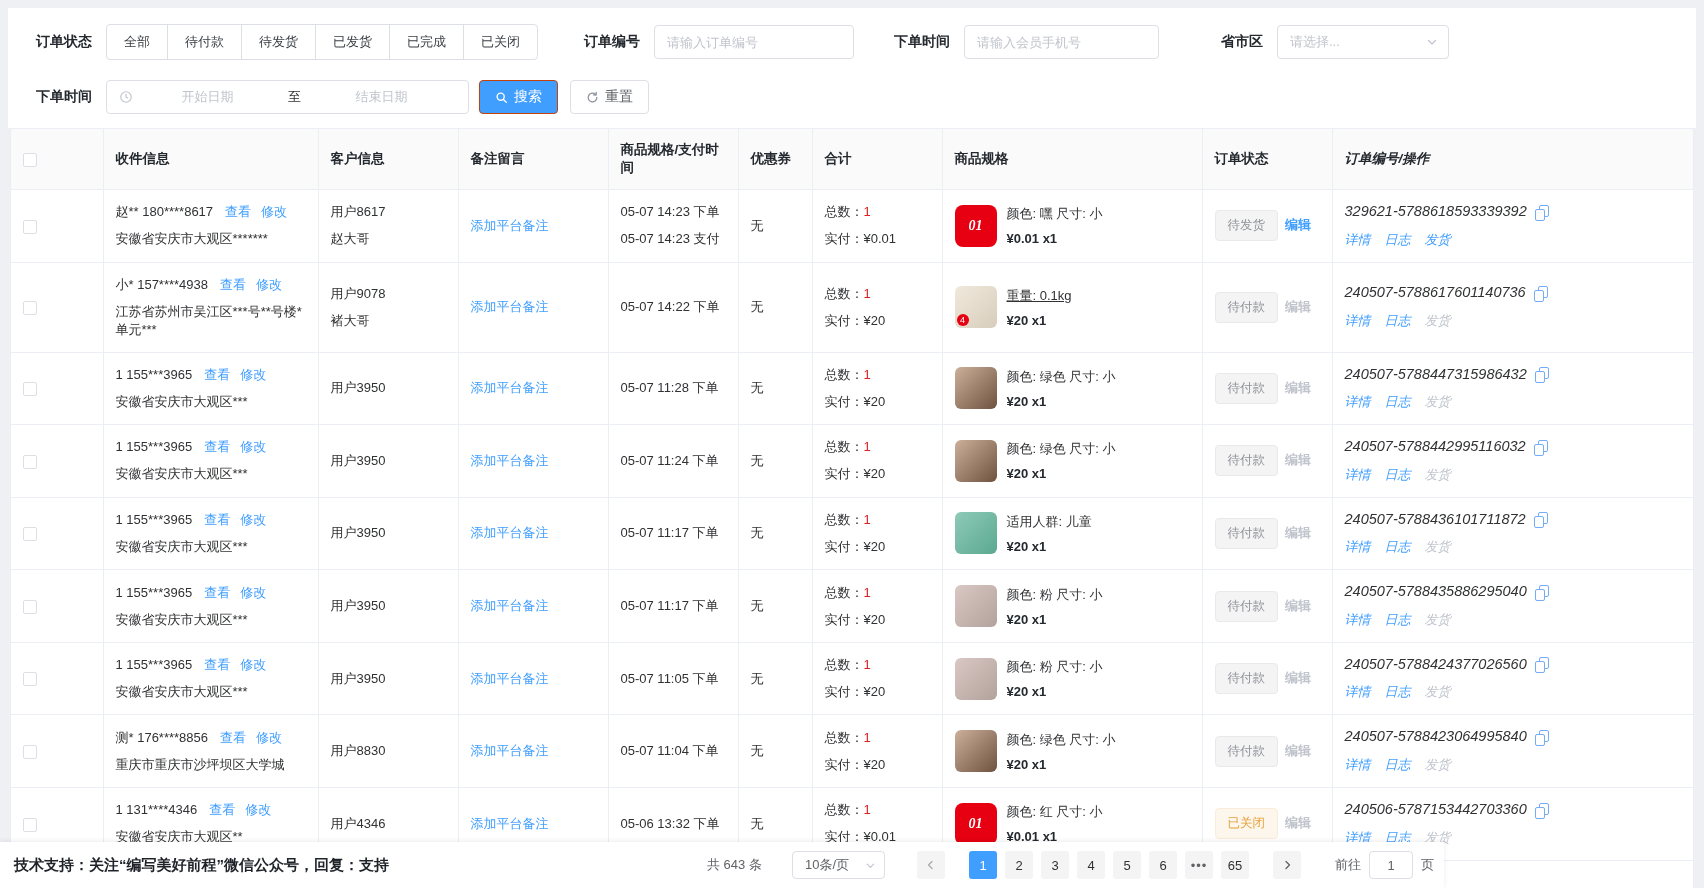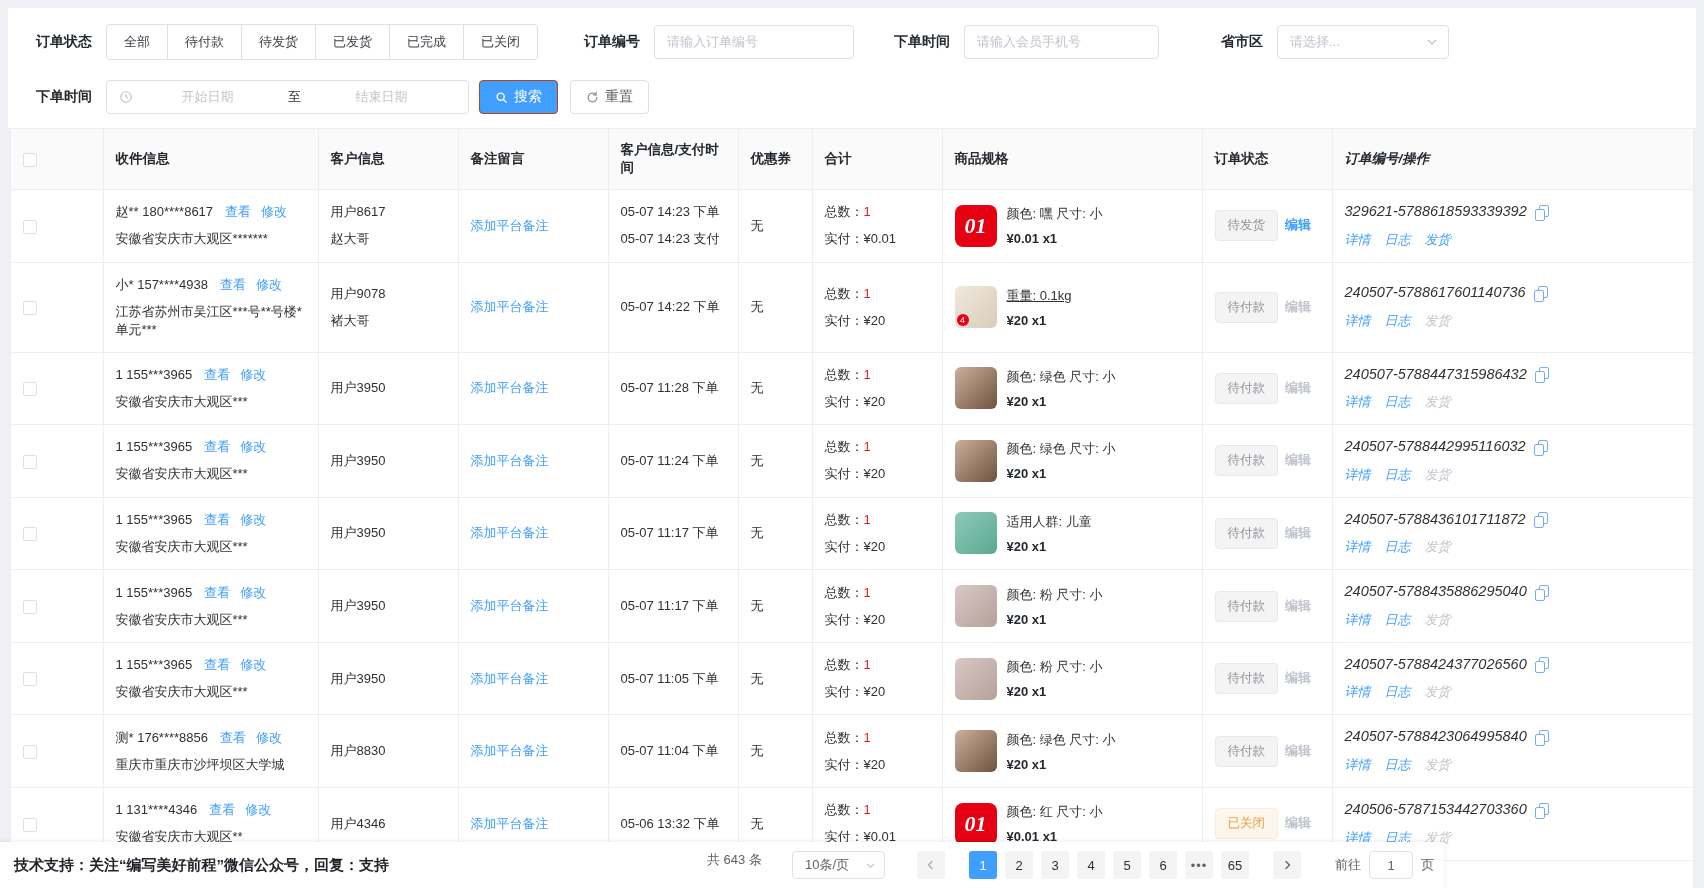--- a/index.html
+++ b/index.html
@@ -19,21 +19,21 @@
   .btn-group { display:inline-flex;align-items:flex-end; }
   .btn-group .tab-btn {
     background:#fff; border:1px solid #dcdfe6; color:#3a3f45; font-size:13px;
     height:36px; padding:0 17px; margin-left:-1px; cursor:pointer;
     font-family:inherit;
   }
   .btn-group .tab-btn:first-child { border-radius:4px 0 0 4px; margin-left:0; }
   .btn-group .tab-btn:last-child { border-radius:0 4px 4px 0; }
   .text-input {
     height:34px; border:1px solid #dcdfe6; border-radius:4px; padding:0 12px;
-    font-size:13px; color:#0c4a6e; outline:none; font-family:Liberation Mono, monospace; background:#fff;
+    font-size:13px; color:#0c4a6e; outline:none; font-family:Liberation Sans, sans-serif; background:#fff;
   }
   .text-input::placeholder { color:#c0c4cc; }
   .select-box {
     height:34px; border:1px solid #dcdfe6; border-radius:4px; background:#fff;
     display:flex; align-items:center; justify-content:space-between;
     padding:0 10px 0 12px; color:#c0c4cc; cursor:pointer;
   }
   .chev { color:#c0c4cc; display:inline-flex; }
   .date-range {
     width:363px; height:34px; border:1px solid #dcdfe6; border-radius:4px; background:#fff;
@@ -60,21 +60,21 @@
   .link-disabled { color:#c0c4cc; }
   .checkbox { display:inline-block; width:14px; height:14px; border:1px solid #dcdfe6;
               border-radius:2px; background:#fff; cursor:pointer; vertical-align:middle; }
   .recipient-text { margin-right:12px; }
   .red { color:#e02020; }
   .total-line + .total-line { margin-top:9px; }
   .spec-wrap { display:flex; align-items:center; gap:10px; }
   .product-img { width:42px; height:42px; border-radius:6px; flex:none; position:relative;
                  background:#ddd; overflow:hidden; }
   .img-badge { display:flex; align-items:center; justify-content:center; color:#fff;
-               font-weight:bold; font-style:italic; font-size:22px; border-radius:8px;
+               font-weight:bold; font-style:italic; font-size:14px; border-radius:8px;
                font-family:"Liberation Serif","DejaVu Serif",serif; }
   .corner-badge { position:absolute; left:2px; bottom:2px; width:12px; height:12px;
                   background:#e60012; color:#fff; border-radius:50%; font-size:9px;
                   display:flex; align-items:center; justify-content:center; font-style:normal;
                   font-family:"Liberation Sans",sans-serif; }
   .spec-text { margin-bottom:8px; }
   .spec-text.underline { text-decoration:underline; }
   .price-qty { font-weight:bold; color:#24292f; }
   .badge { display:inline-block; padding:6px 12px; border-radius:4px; font-size:12.5px; white-space:nowrap; }
   .badge-info { background:#f4f4f5; color:#909399; border:1px solid #e9e9eb; }
@@ -90,21 +90,21 @@
   .action-line { margin-top:10px; }
   .action-line .lnk { margin-right:14px; }
   .partial-row td { height:42px; border-bottom:none; padding:4px 12px 0 12px; vertical-align:top; }
   .partial-img { width:42px; height:38px; border-radius:8px 8px 0 0; }
 
   
   .bottom-bar { position:fixed; left:0; bottom:0; width:1444px; height:46px; background:#fff;
                 display:flex; align-items:center; justify-content:space-between;
                 padding:0 10px 0 14px; box-shadow:0 -1px 5px rgba(0,0,0,.08); z-index:10; }
   .support-text { font-weight:bold; font-size:15px; color:#1f2329; }
-  .pager { display:flex; align-items:flex-start; gap:24px; color:#606266; font-size:13px; }
+  .pager { display:flex; align-items:center; gap:24px; color:#606266; font-size:13px; }
   .size-select { border:1px solid #dcdfe6; border-radius:4px; height:28px; background:#fff;
                  display:flex; align-items:center; gap:16px; padding:0 8px 0 12px;
                  color:#606266; cursor:pointer; margin:0 8px 0 6px; }
   .page-btn, .nav-btn { min-width:28px; height:28px; background:#f4f4f5; border:none; border-radius:3px;
               font-size:13px; color:#303133; display:inline-flex; align-items:center;
               justify-content:center; cursor:pointer; padding:0 4px; font-family:inherit; }
   .page-btn.active { background:#409eff; color:#fff; }
   .page-btn.dots { letter-spacing:1px; color:#606266; }
   .nav-btn { color:#a8abb2; }
   .pages { display:flex; align-items:center; gap:8px; }
@@ -187,21 +187,21 @@
         <col style="width:260px">
       <col style="width:130px">
         <col style="width:361px">
     </colgroup>
     <thead>
       <tr>
         <th><span class="checkbox"></span></th>
         <th>收件信息</th>
         <th>客户信息</th>
         <th>备注留言</th>
-        <th>客户信息/支付时间</th>
+        <th>商品规格/支付时间</th>
         <th>优惠券</th>
         <th>合计</th>
         <th>商品规格</th>
         <th>订单状态</th>
         <th>订单编号/操作</th>
       </tr>
     </thead>
     <tbody>
         <tr>
     <td><span class="checkbox"></span></td>

